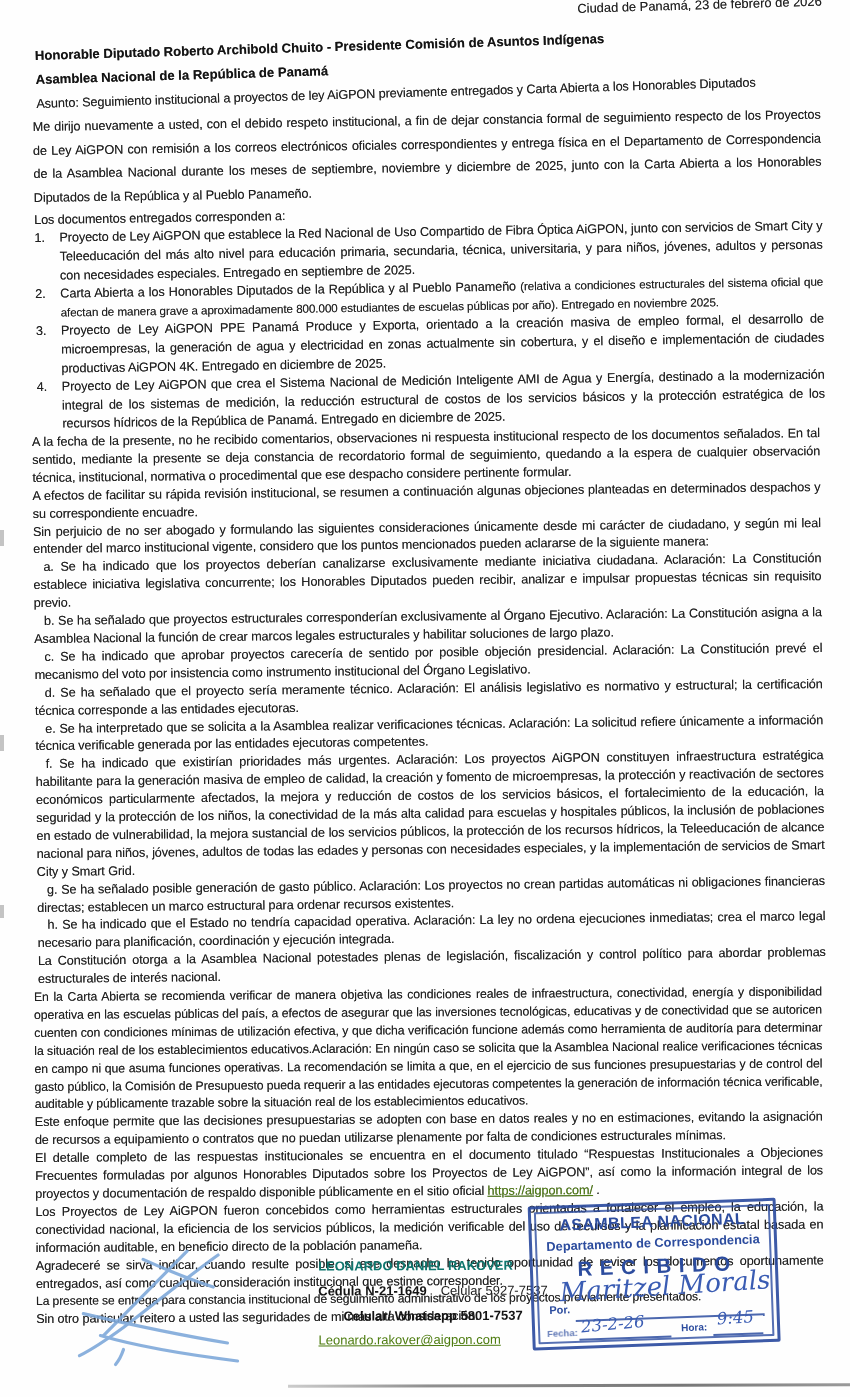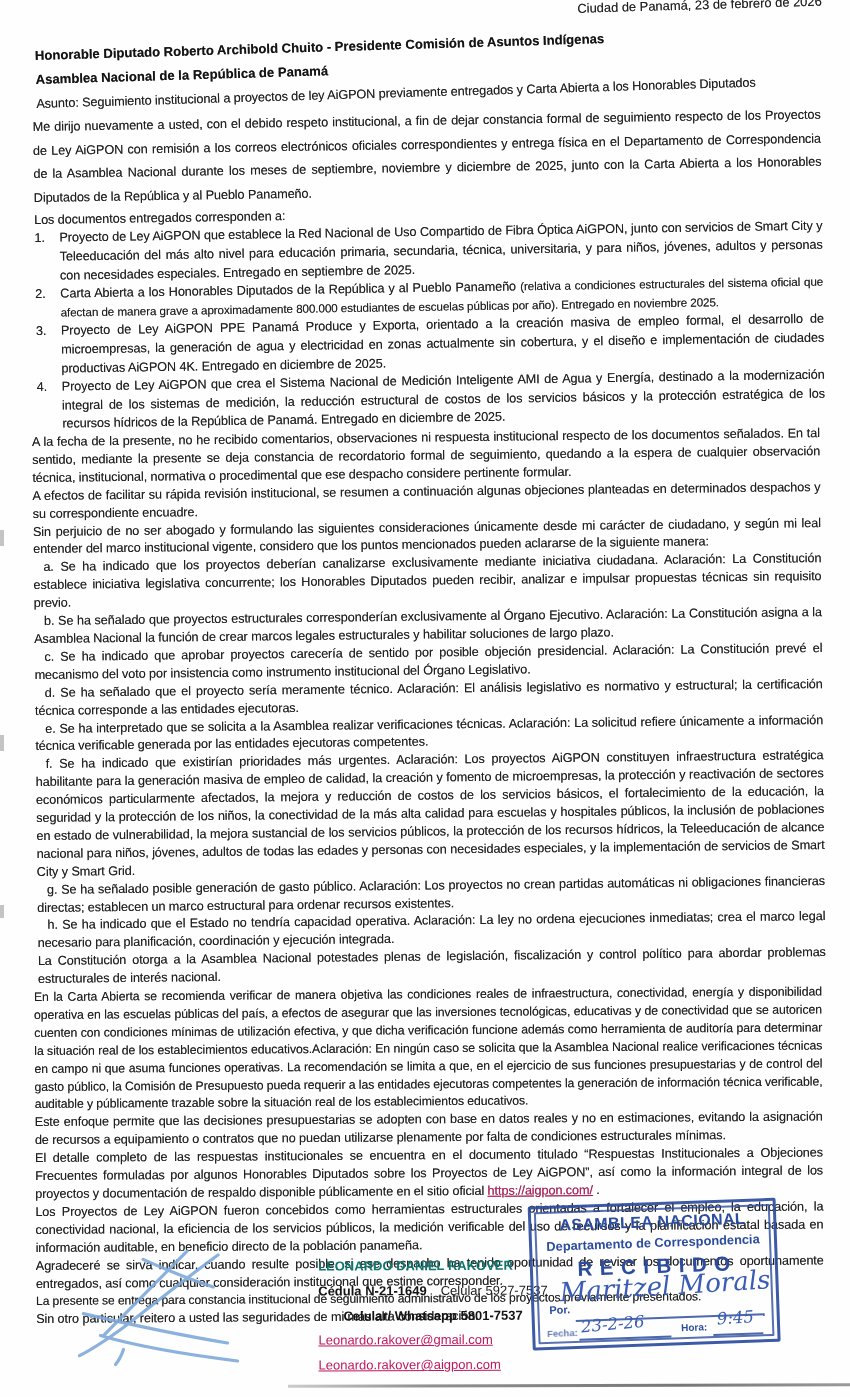--- a/index.html
+++ b/index.html
@@ -22,21 +22,21 @@
   .subject{margin-top:3px;line-height:19px;}
   .intro{margin-top:2px;line-height:23.6px;}
   .listintro{line-height:18px;margin-top:1px;}
   .doc-item{display:flex;line-height:18.6px;}
   .doc-num{flex:0 0 25px;}
   .doc-text{flex:1;text-align:justify;}
   .doc-note{font-size:11.7px;}
   .clar{text-indent:10px;}
   .small{font-size:12.3px;}
   .smaller{font-size:12.1px;}
-  .link{color:#be185d;text-decoration:underline;cursor:pointer;}
+  .link{color:#4d7c0f;text-decoration:underline;cursor:pointer;}
   
   .sig-area{position:absolute;left:0;top:1238px;width:850px;height:159px;transform:rotate(-0.25deg);transform-origin:0 0;}
   .scribble{position:absolute;left:45px;top:6px;}
   .sig-block{position:absolute;left:318px;top:18px;font-size:13px;}
   .sig-line{line-height:24.8px;white-space:nowrap;}
   .sig-name{font-weight:700;color:#0f766e;}
   .sig-bold{font-weight:700;color:#141414;text-align:center;}
   .sig-gap{display:inline-block;width:14px;}
   
   .stamp{
@@ -144,21 +144,20 @@
         <path d="M55,92 C95,104 145,112 192,118"></path>
         <path d="M98,16 C120,26 150,38 168,44"></path>
         <path d="M78,106 q-3,9 -8,15"></path>
       </g>
     </svg>
 
     <div class="sig-block">
       <div class="sig-line sig-name">LEONARDO DANIEL RAKOVER</div>
       <div class="sig-line"><span class="sig-bold">Cédula  N-21-1649</span><span class="sig-gap"></span><span>Celular 5927-7537</span></div>
       <div class="sig-line sig-bold">Celular/ Whatsapp 5801-7537</div>
-      <div class="sig-line"><a class="link">Leonardo.rakover@gmail.com</a></div>
       <div class="sig-line"><a class="link">Leonardo.rakover@aigpon.com</a></div>
     </div>
 
     <div class="stamp">
       <div class="s-org">ASAMBLEA NACIONAL</div>
       <div class="s-dept">Departamento de Correspondencia</div>
       <div class="s-rec">RECIBIDO</div>
       <div class="s-por-label">Por.</div>
       <div class="s-por-line"></div>
       <div class="s-por-value hand">Maritzel Morals</div>

